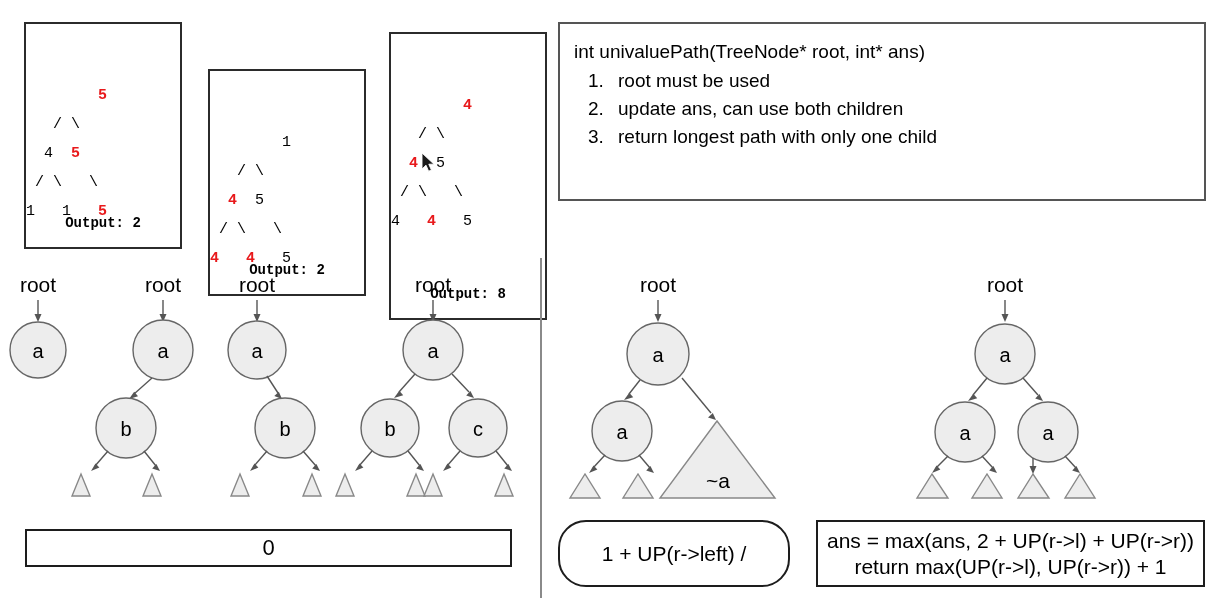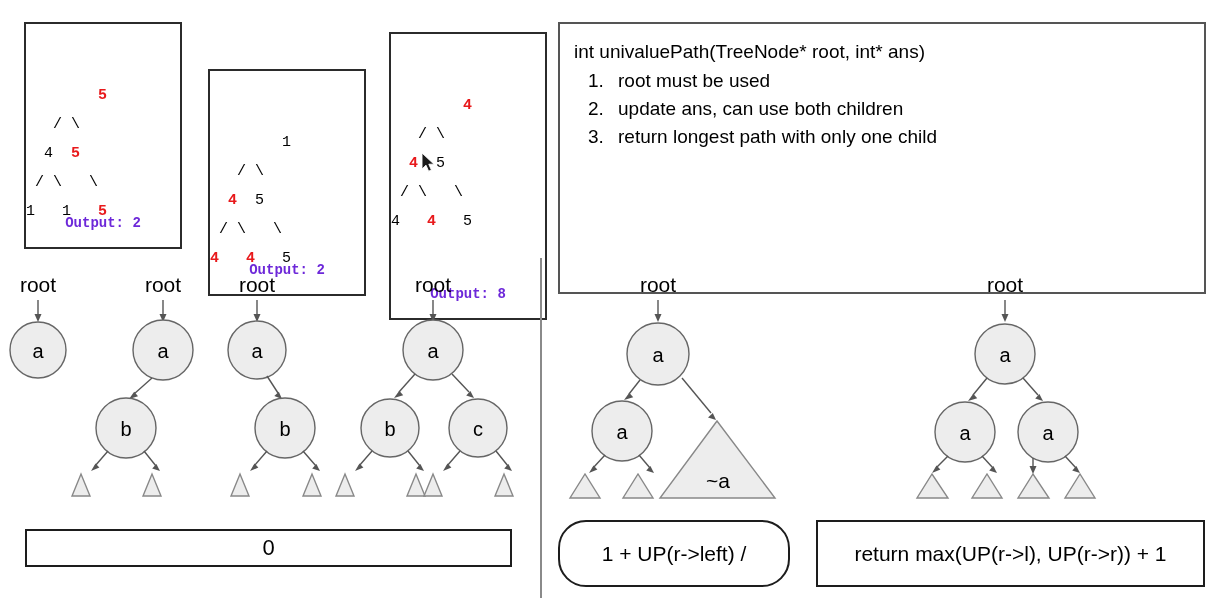--- a/index.html
+++ b/index.html
@@ -37,21 +37,21 @@
   }
   .ascii-tree .r { color: #e8191b; font-weight: bold; }
   .ascii-out {
     position: absolute;
     left: 0; right: 0;
     bottom: 16px;
     text-align: center;
     font-family: "Liberation Mono", "DejaVu Sans Mono", monospace;
     font-size: 14px;
     font-weight: bold;
-    color: #6d28d9;
+    color: #000000;
   }
 
   
   .code-box {
     position: absolute;
     border: 2px solid #555555;
     background: #ffffff;
     box-sizing: border-box;
   }
   .code-sig {
@@ -181,21 +181,21 @@
   </div>
   <div class="ascii-out">Output: 8</div>
 </div>
 
 <div class="cursor" style="left:421px; top:152px;">
   <svg width="16" height="22" viewBox="0 0 16 22">
     <path d="M1,1 L1,17 L5,13.2 L7.6,19.2 L10.4,18 L7.8,12.2 L13,12.2 Z" fill="#1a1a1a" stroke="#ffffff" stroke-width="0.9"></path>
   </svg>
 </div>
 
-<div class="code-box" style="left:558px; top:22px; width:648px; height:272px;padding-left:13px;">
+<div class="code-box" style="left:558px; top:22px; width:648px; height:179px;padding-left:13px;">
   <div class="code-sig">int univaluePath(TreeNode* root, int* ans)</div>
   <div class="code-list">
     <div class="code-row">
       <span class="code-num">1.</span>
       <span class="code-txt">root must be used</span>
     </div>
     <div class="code-row">
       <span class="code-num">2.</span>
       <span class="code-txt">update ans, can use both children</span>
     </div>
@@ -327,14 +327,15 @@
 
 <div class="result-box big" style="left:25px; top:529px; width:487px; height:38px;">
   <span class="ln">0</span>
 </div>
 
 <div class="result-box" style="left:558px; top:520px; width:232px; height:67px;border-radius:28px;">
   <span class="ln">1 + UP(r-&gt;left) /</span>
 </div>
 
 <div class="result-box" style="left:816px; top:520px; width:389px; height:67px;">
+  <span class="ln">ans = max(ans, 2 + UP(r-&gt;l) + UP(r-&gt;r))</span>
   <span class="ln">return max(UP(r-&gt;l), UP(r-&gt;r)) + 1</span>
 </div>
 
 </body></html>

